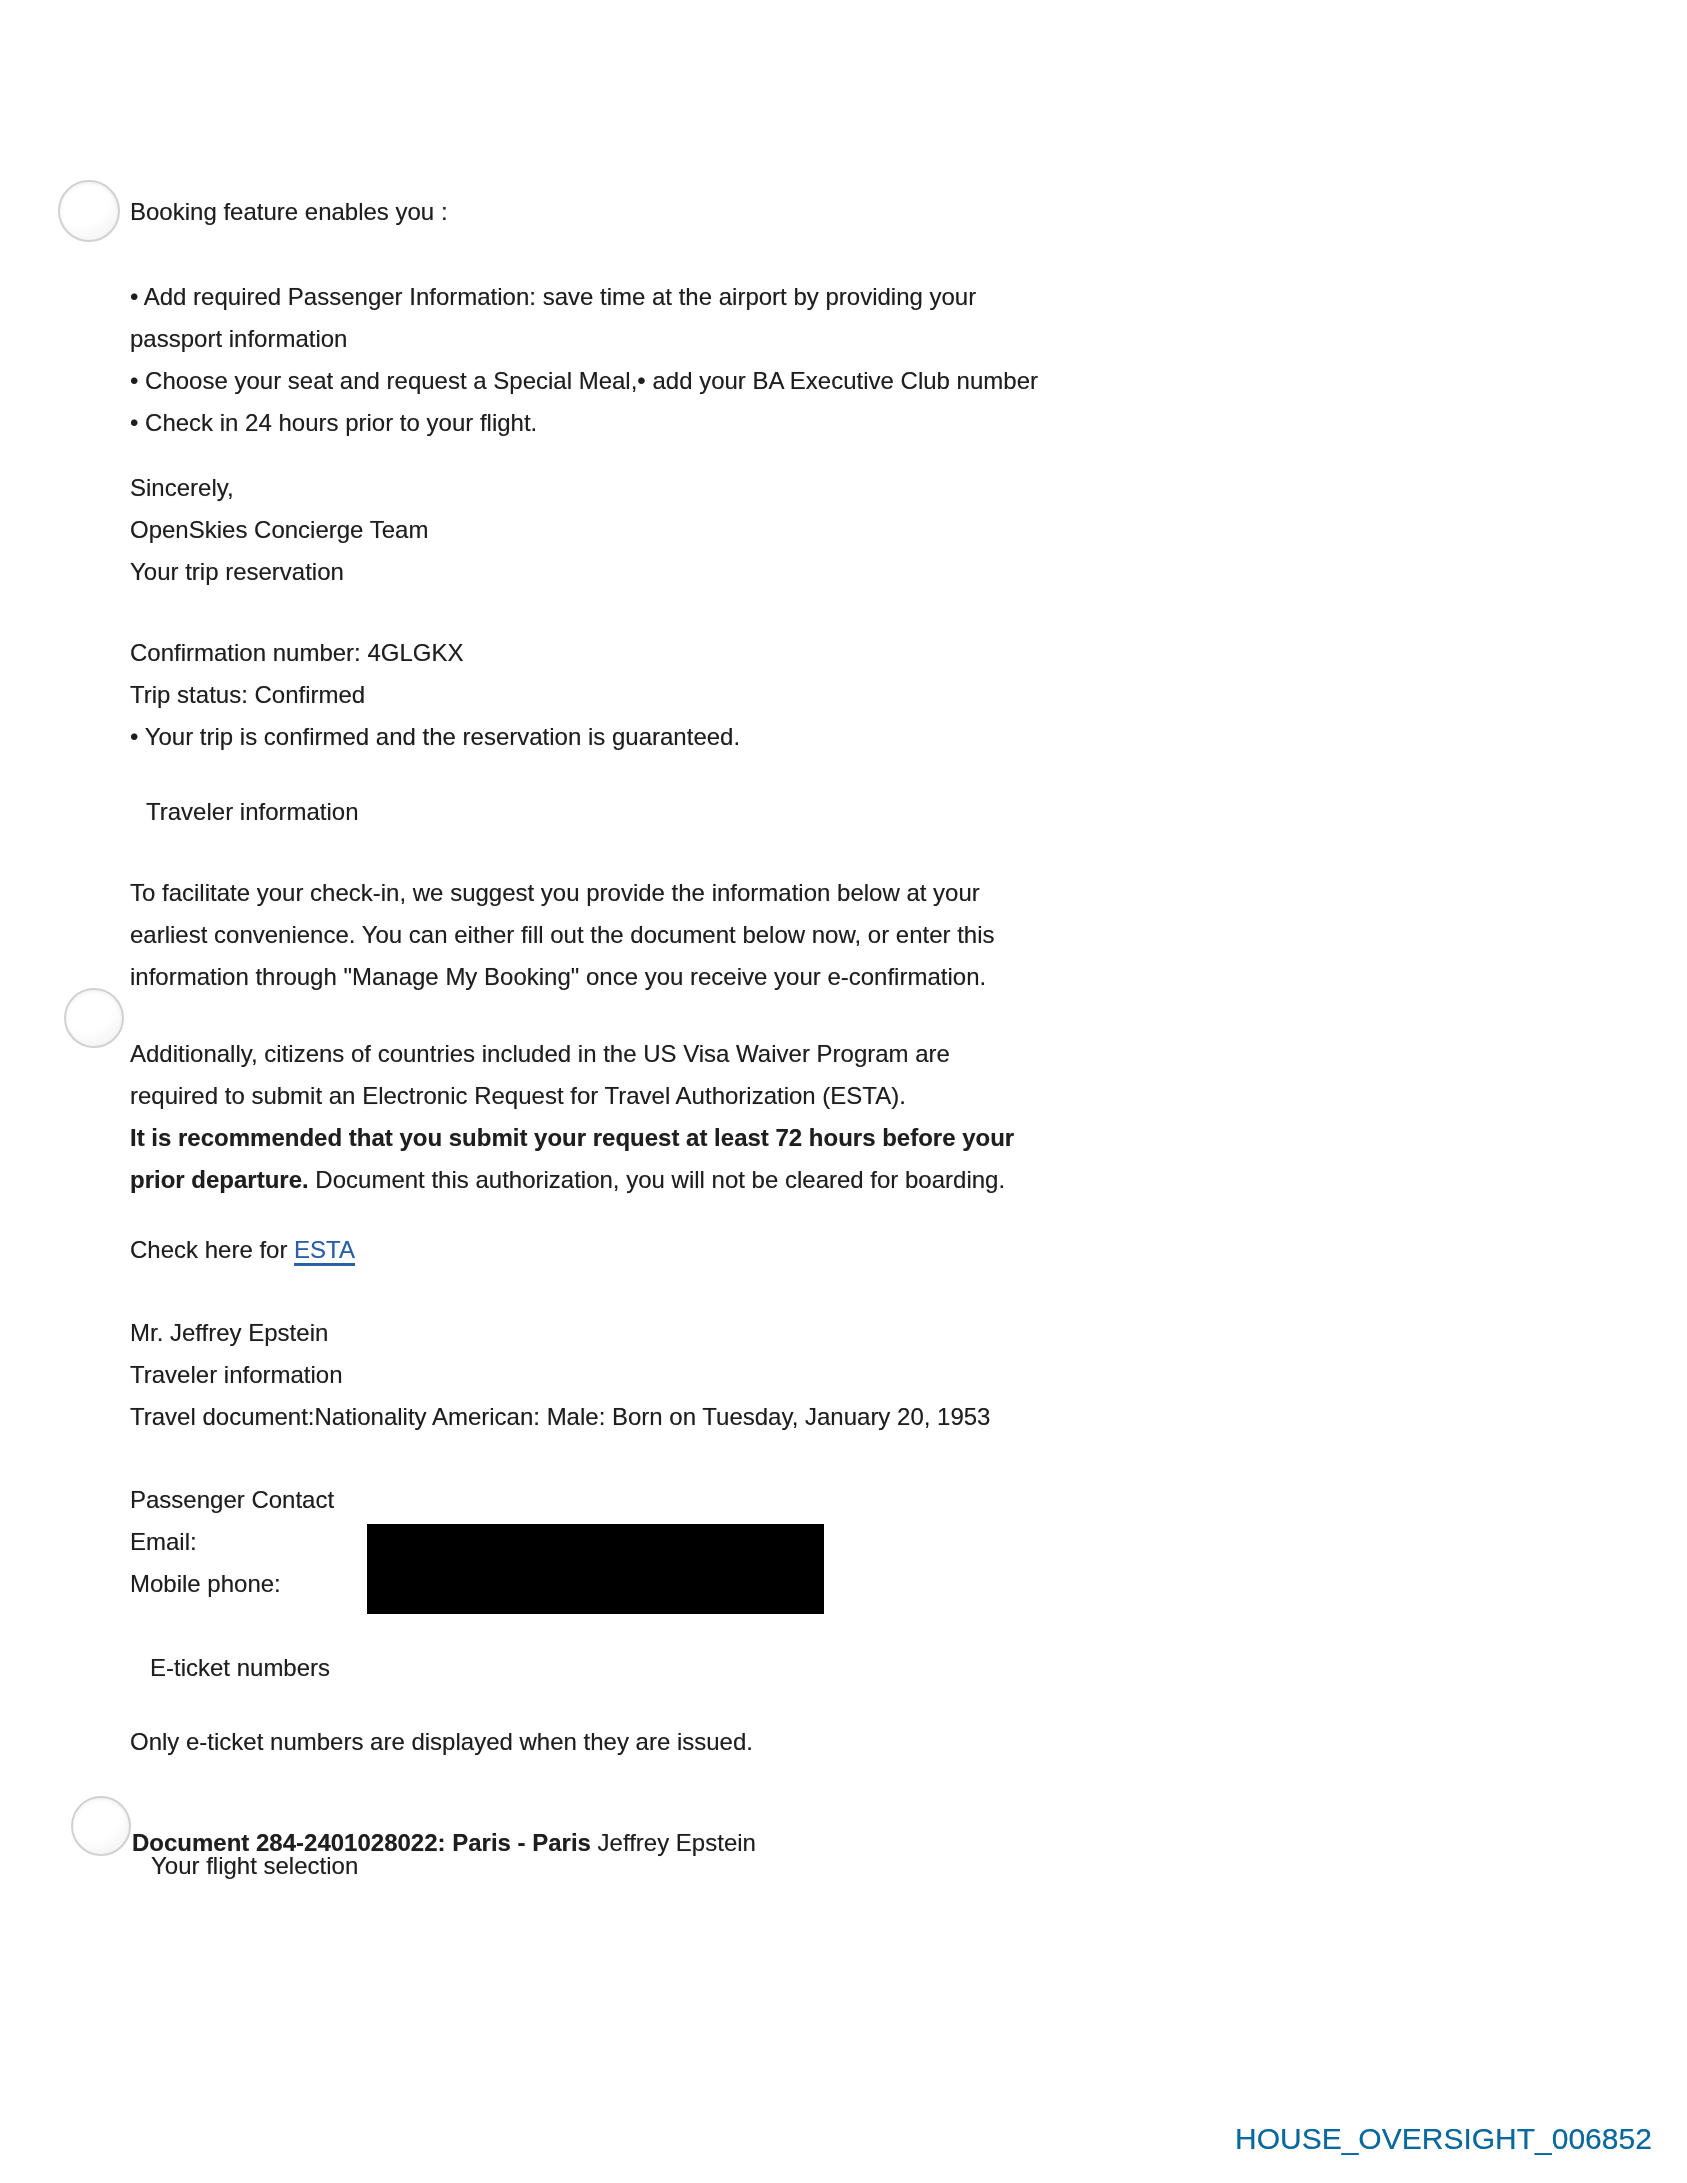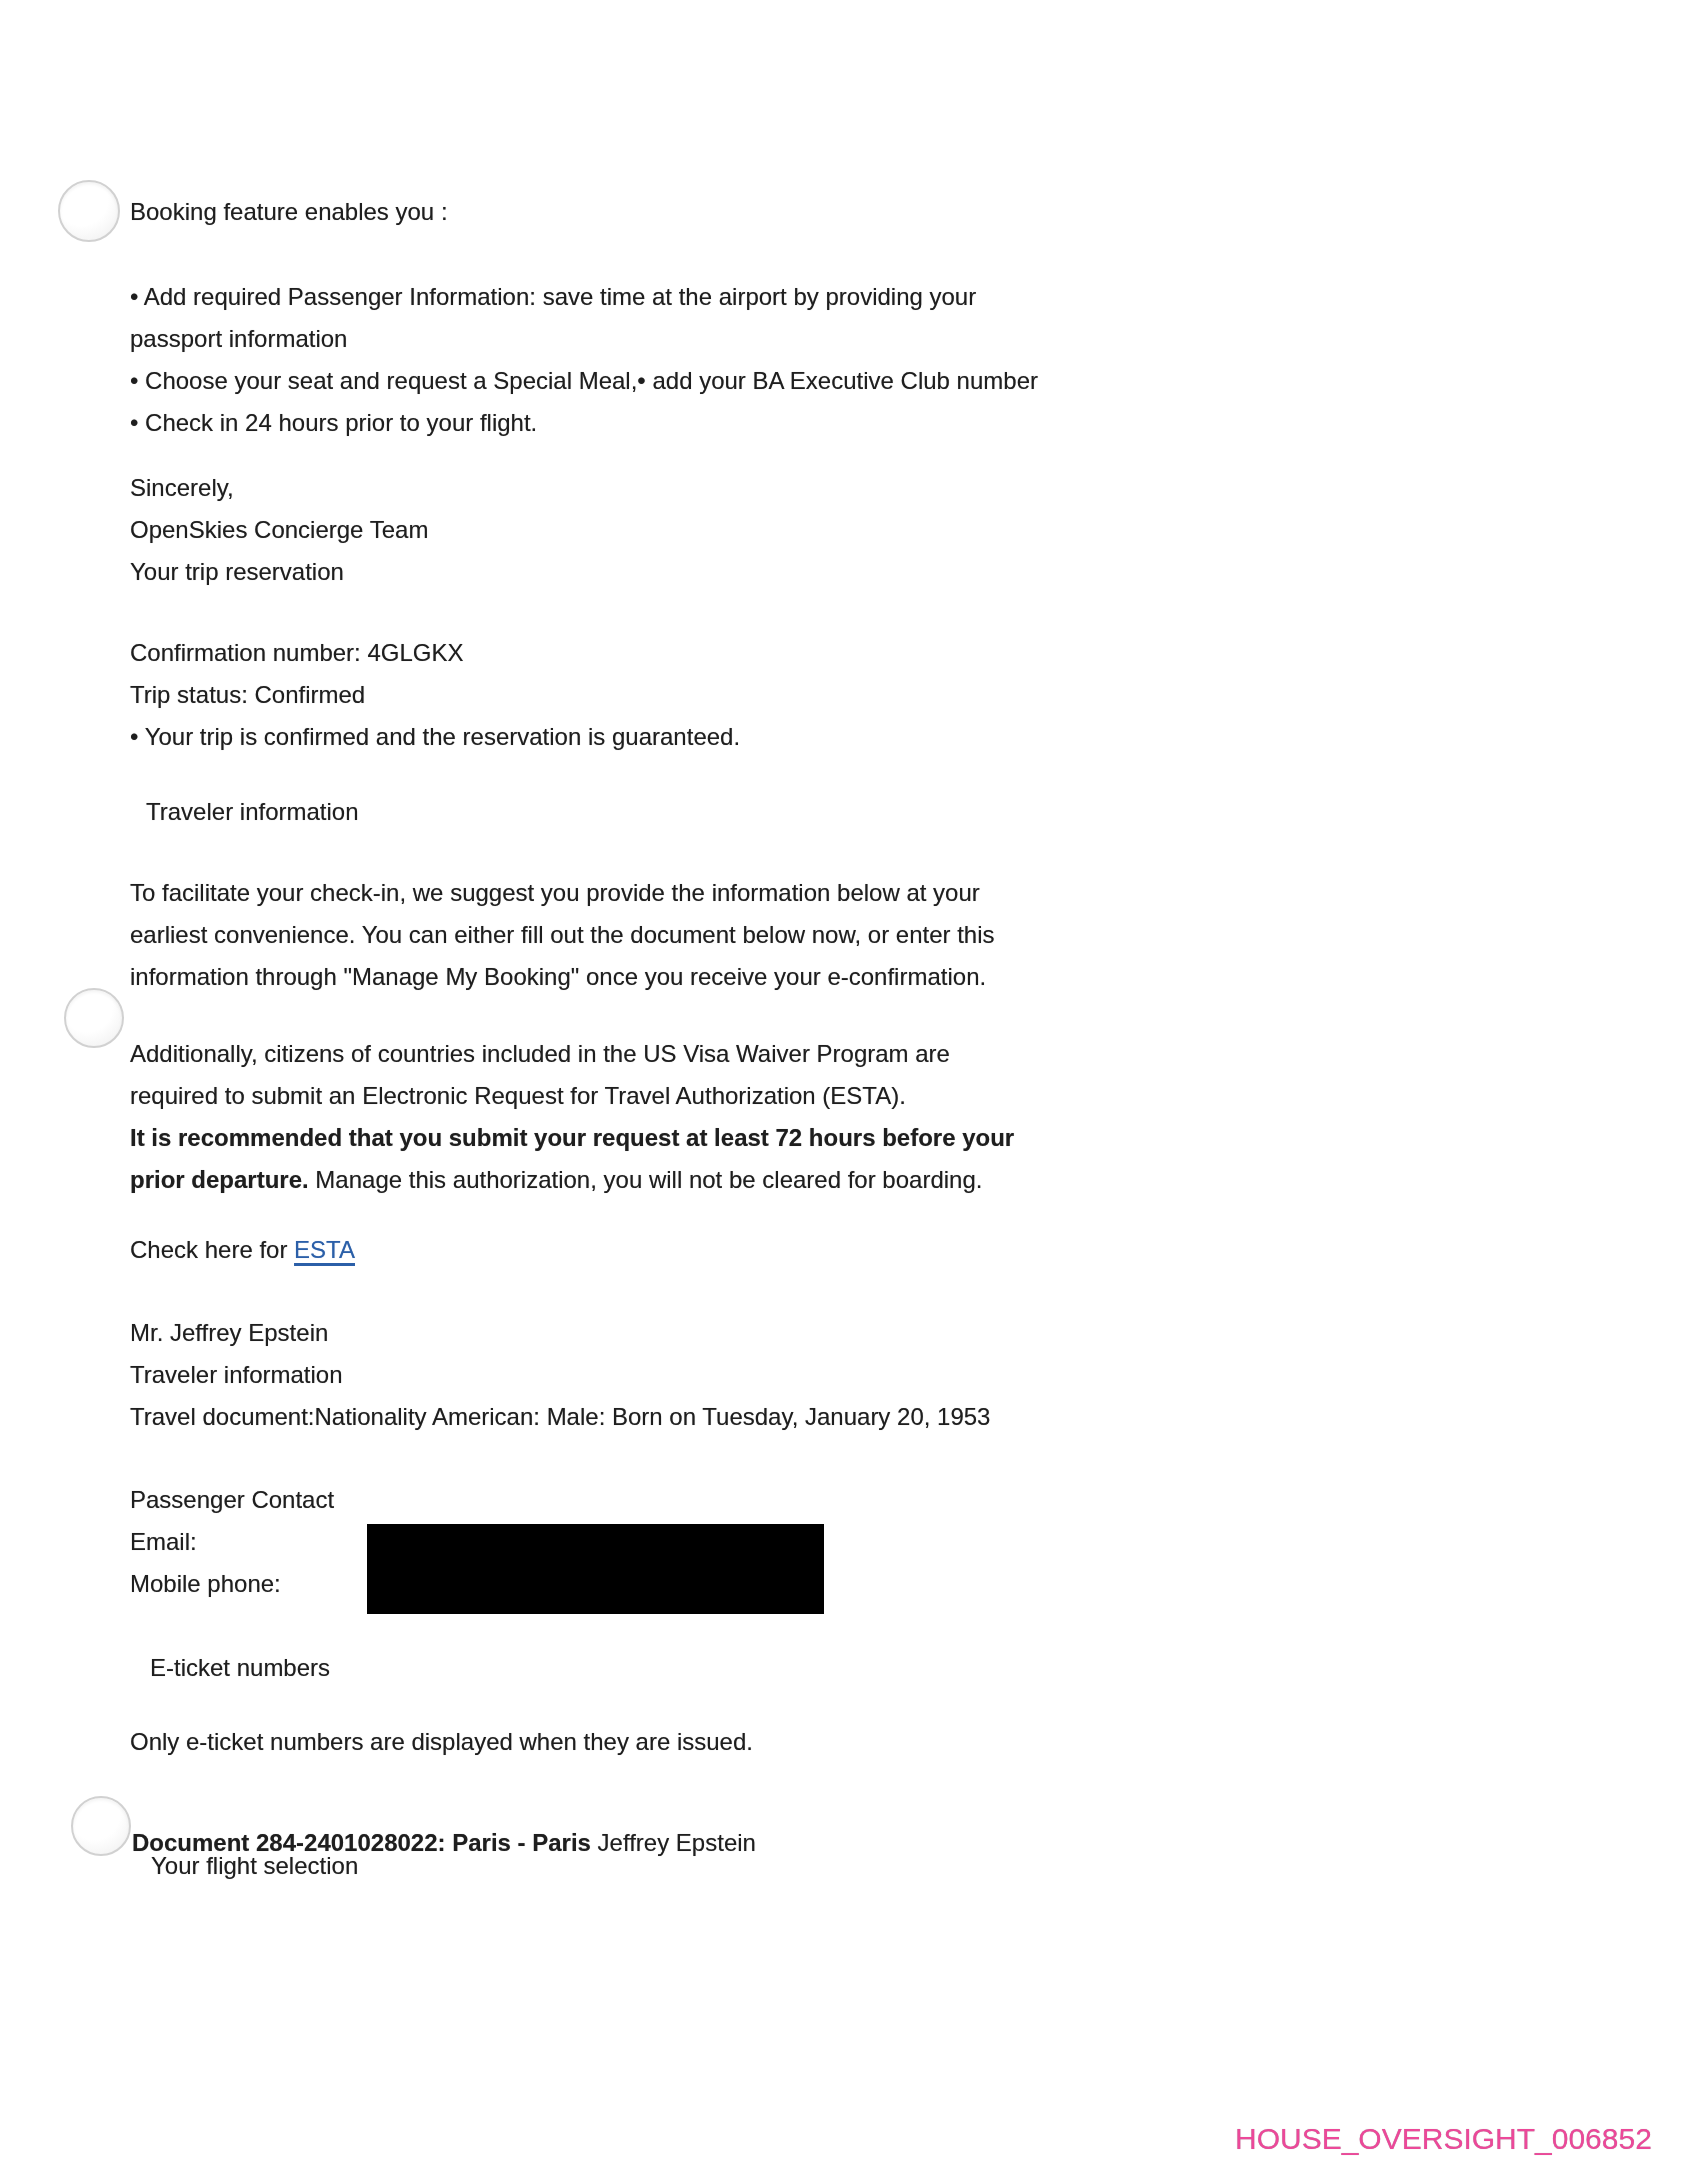--- a/index.html
+++ b/index.html
@@ -43,21 +43,21 @@
     text-decoration: underline;
     text-decoration-thickness: 2.6px;
     text-underline-offset: 4.6px;
     text-shadow: 0 0 0.7px rgba(43,95,168,0.5);
   }
   .footer-id {
     position: absolute;
     left: 1235px; top: 2122px;
     font-size: 30px;
     line-height: 34px;
-    color: #ec4899;
+    color: #0369a1;
     white-space: nowrap;
     text-shadow: 0 0 0.7px rgba(20,20,20,0.4);
   }
 </style>
 </head>
 <body>
 
 <div class="page">
 
   <div class="hole-punch hp1"></div>
@@ -90,21 +90,21 @@
   <div class="block" style="left:130px; top:872px;">
     <div>To facilitate your check-in, we suggest you provide the information below at your</div>
     <div>earliest convenience. You can either fill out the document below now, or enter this</div>
     <div>information through "Manage My Booking" once you receive your e-confirmation.</div>
   </div>
 
   <div class="block" style="left:130px; top:1033px;">
     <div>Additionally, citizens of countries included in the US Visa Waiver Program are</div>
     <div>required to submit an Electronic Request for Travel Authorization (ESTA).</div>
     <div class="bold">It is recommended that you submit your request at least 72 hours before your</div>
-    <div><span class="bold">prior departure.</span><span> Manage this authorization, you will not be cleared for boarding.</span></div>
+    <div><span class="bold">prior departure.</span><span> Document this authorization, you will not be cleared for boarding.</span></div>
   </div>
 
   <div class="line" style="left:130px; top:1229px;">
     <span>Check here for </span><a href="#" class="esta-link">ESTA</a>
   </div>
 
   <div class="block" style="left:130px; top:1312px;">
     <div>Mr. Jeffrey Epstein</div>
     <div>Traveler information</div>
     <div>Travel document:Nationality American: Male: Born on Tuesday, January 20, 1953</div>

